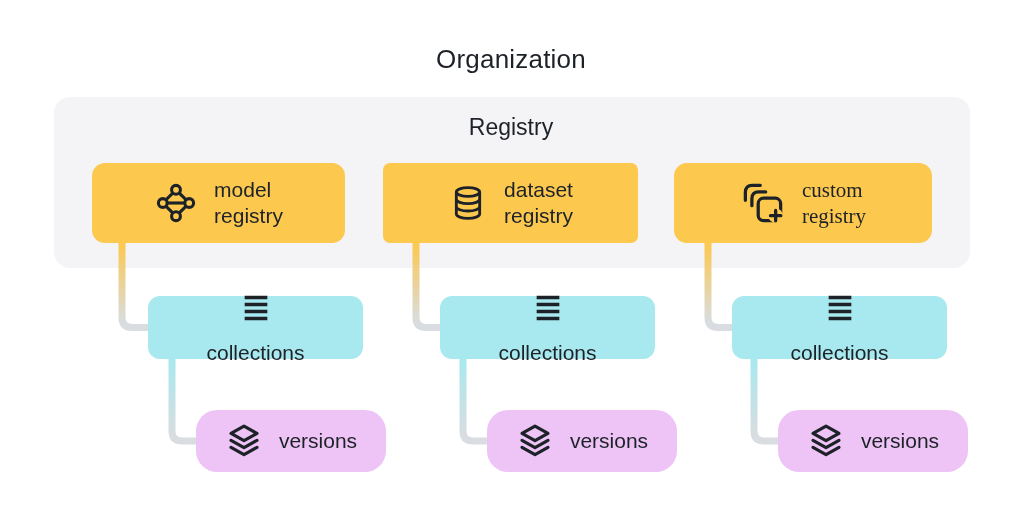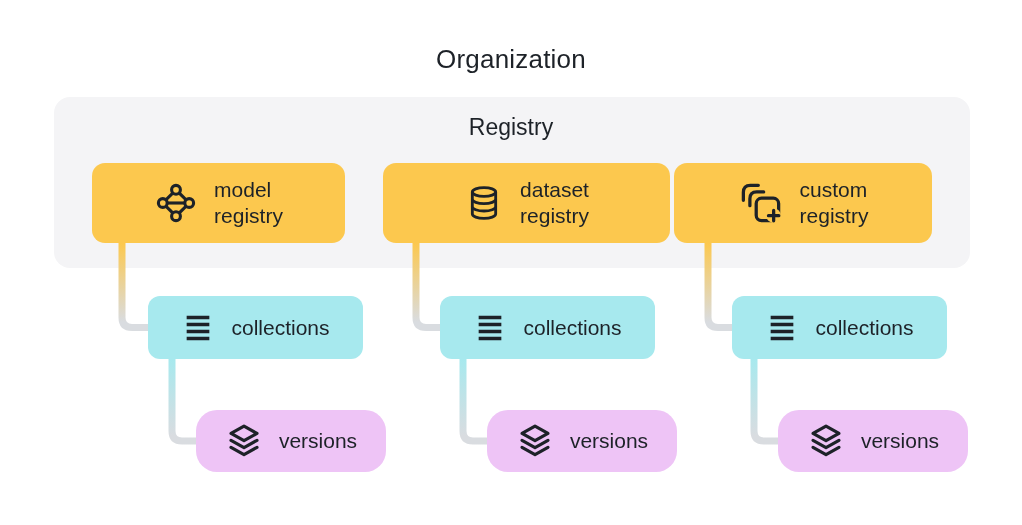--- a/index.html
+++ b/index.html
@@ -39,25 +39,25 @@
   .stop-teal{stop-color:var(--teal);}
   .stop-gray{stop-color:var(--connector-gray);}
 
   .node{
     position:absolute;z-index:3;
     display:flex;align-items:center;justify-content:center;gap:16px;
     font-size:21px;
   }
   .registry-box{top:163px;height:80px;background:var(--gold);border-radius:13px;}
   .registry-box .reg-text{line-height:26px;}
-  .collections-box{top:296px;height:63px;background:var(--teal);border-radius:12px;}
+  .collections-box{top:296px;height:63px;background:var(--teal);border-radius:12px;flex-direction:column;}
   .versions-box{top:410px;height:62px;background:var(--lavender);border-radius:21px;}
   .c1.registry-box{left:92px;width:253px;}
-  .c2.registry-box{left:383px;width:287px;}
-  .c3.registry-box{left:674px;width:258px;}
+  .c2.registry-box{left:383px;width:255px;border-radius:7px;}
+  .c3.registry-box{left:674px;width:258px;font-family:Liberation Serif, serif;}
   .c1.collections-box{left:148px;width:215px;}
   .c2.collections-box{left:440px;width:215px;}
   .c3.collections-box{left:732px;width:215px;}
   .c1.versions-box{left:196px;width:190px;}
   .c2.versions-box{left:487px;width:190px;}
   .c3.versions-box{left:778px;width:190px;}
 
   .icon{display:block;flex:0 0 auto;}
 </style>
 </head>

